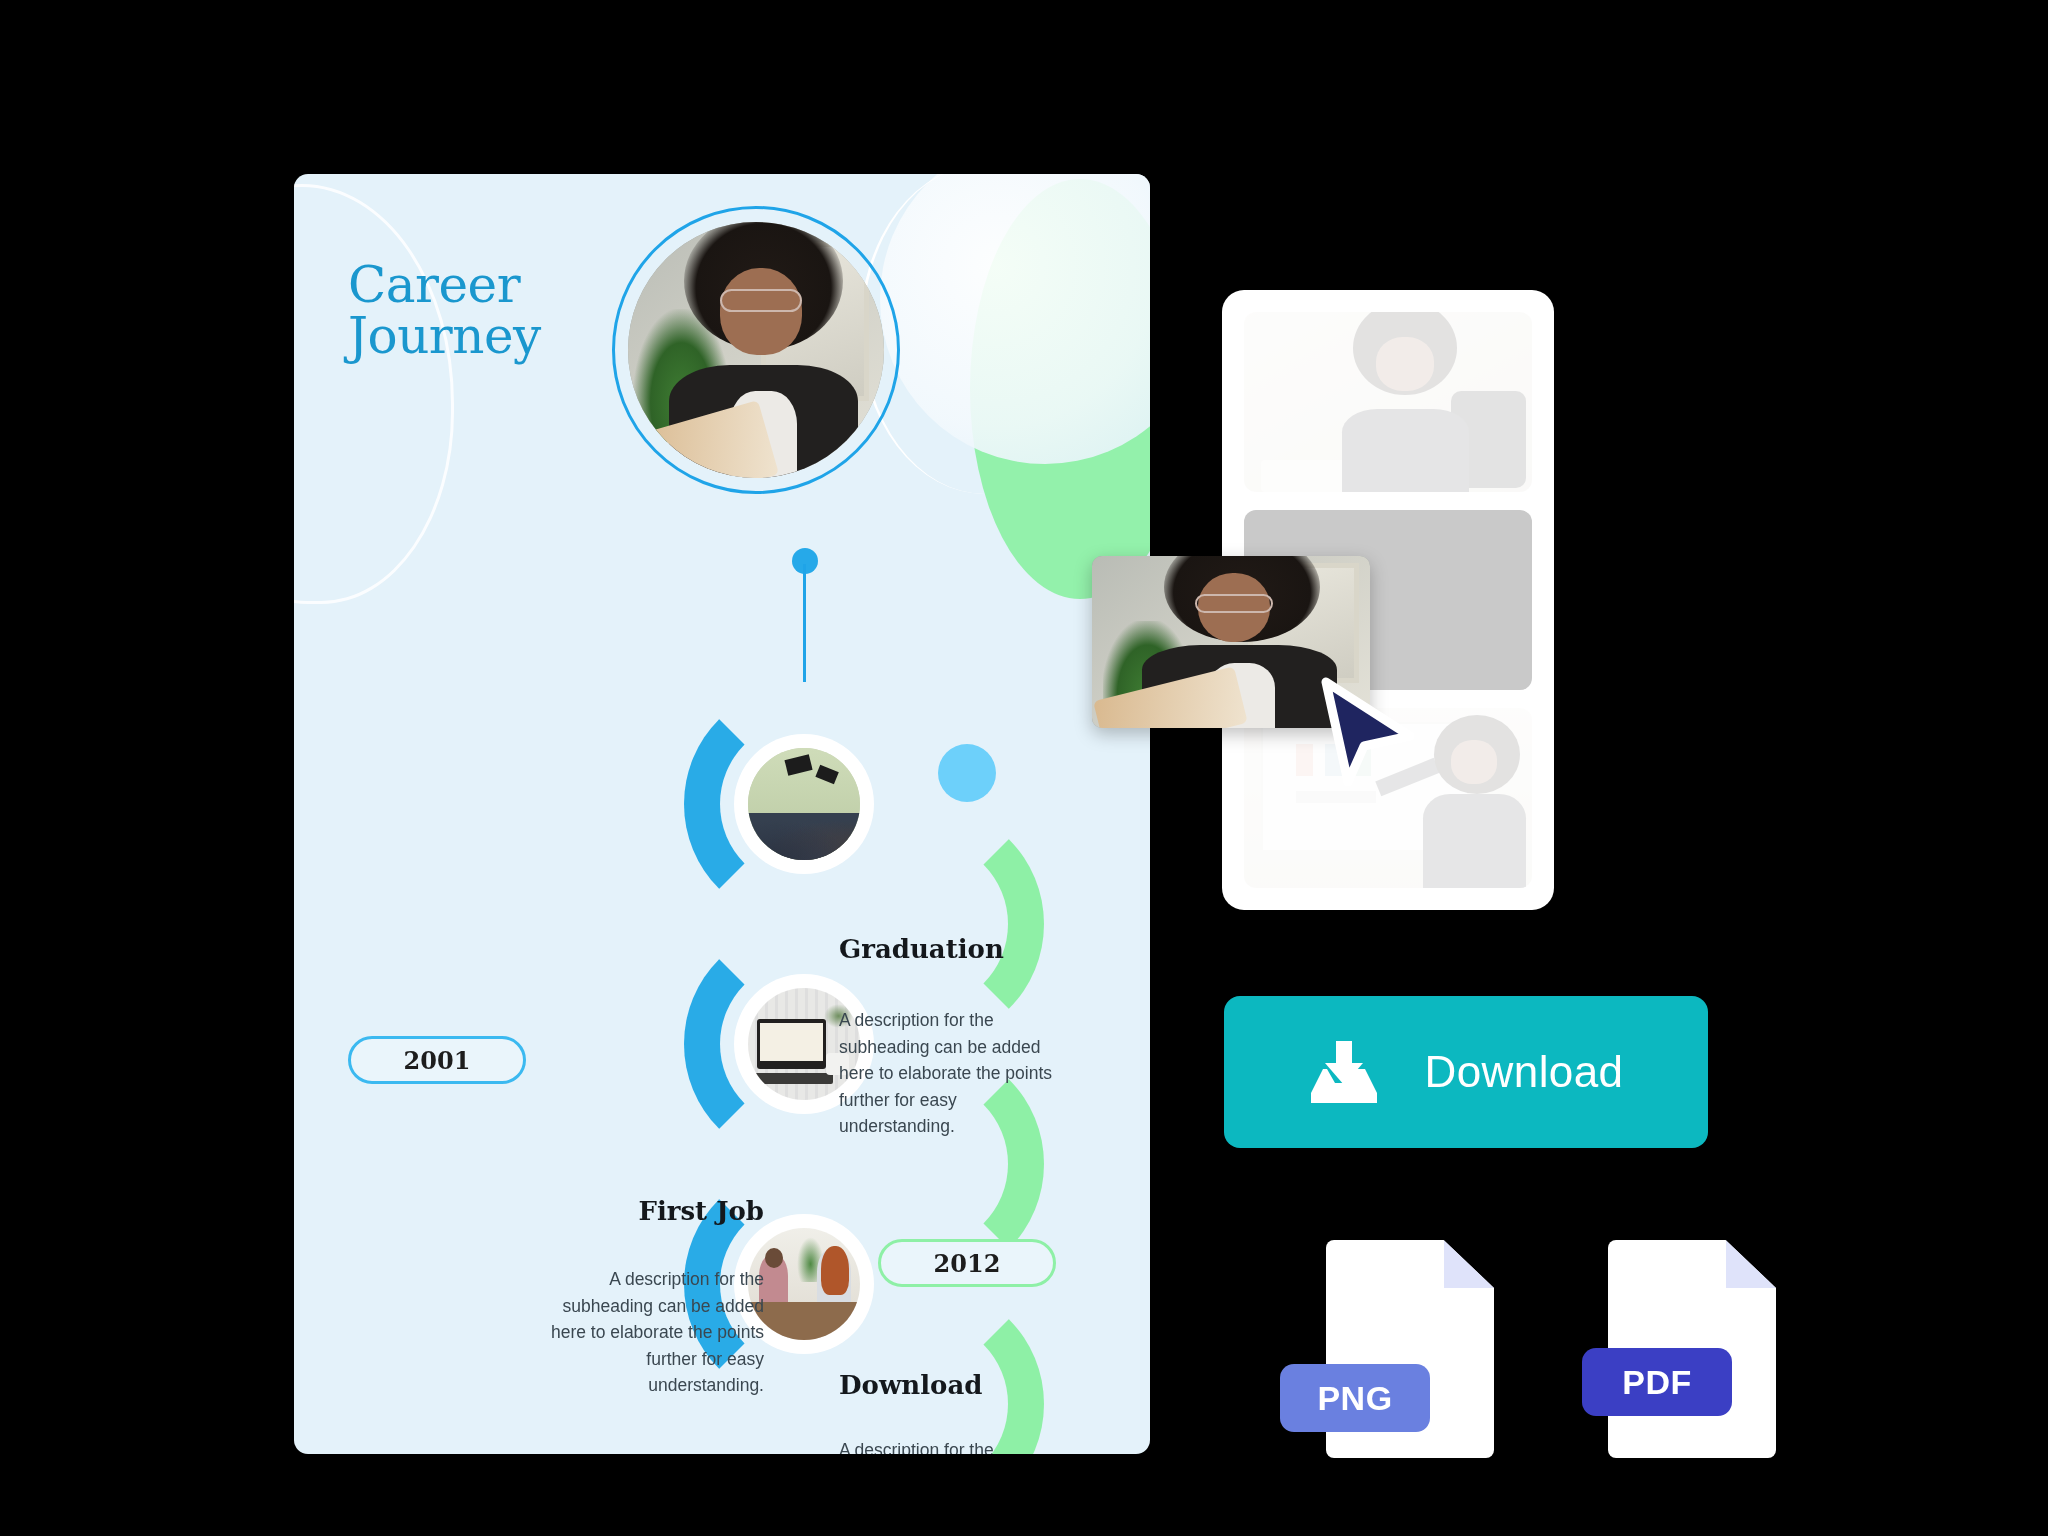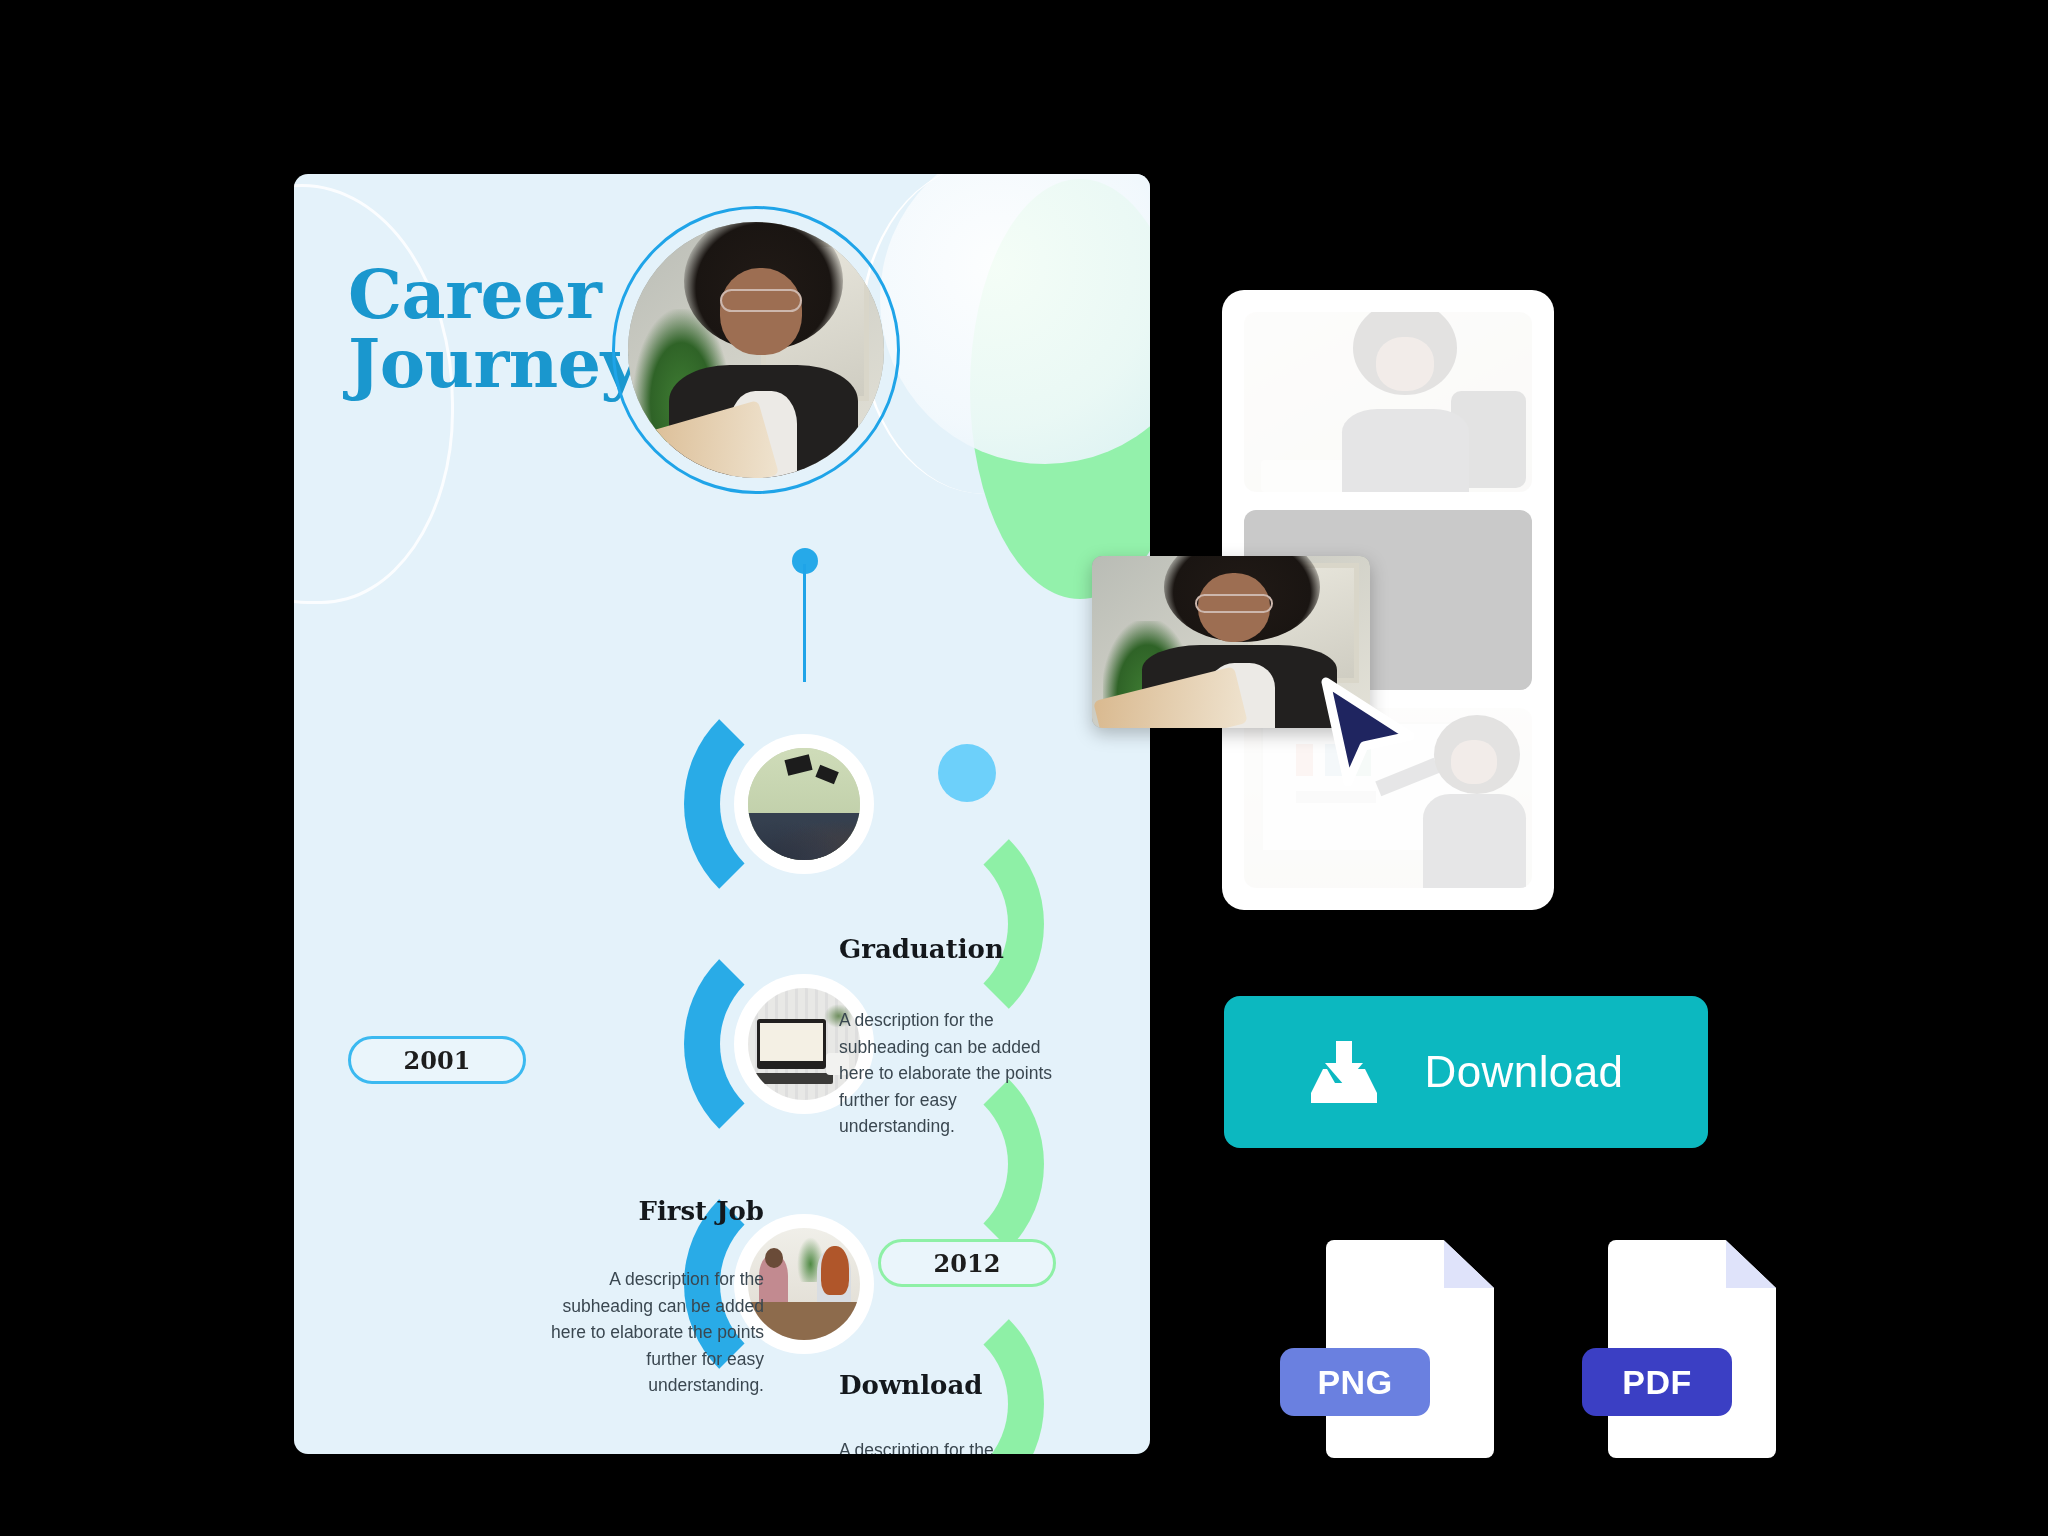--- a/index.html
+++ b/index.html
@@ -42,21 +42,21 @@
     position: absolute; right: -40px; top: 5px;
     width: 220px; height: 420px;
     background: #8ef0a6; border-radius: 50%;
     opacity: .95;
   }
 
   .title {
     position: absolute; left: 54px; top: 86px;
     width: 330px;
     font-family: "DejaVu Serif", "Liberation Serif", serif;
-    font-weight: 700; font-size: 68px; line-height: 1.02;
+    font-weight: 400; font-size: 50px; line-height: 1.02;
     color: #1a97ce;
     letter-spacing: -0.5px;
   }
   .intro {
     position: absolute; left: 54px; top: 296px;
     width: 420px;
     font-size: 17.5px; line-height: 1.52; color: #3a4750;
   }
 
   
@@ -410,21 +410,21 @@
         <path d="M16 22 L54 22 L35 44 Z" fill="#ffffff"></path>
         <path d="M14 28 L2 52 L2 62 L68 62 L68 52 L56 28 L44 28 L36 42 L26 42 L18 28 Z" fill="#ffffff"></path>
       </svg>
     </span>
     <span class="dl-label">Download</span>
   </div>
 
   <div class="file" style="left:1326px; top:1240px;">
     <div class="file-sheet"></div>
     <div class="file-fold"></div>
-    <div class="file-tag" style="background:#6a80e0;">PNG</div>
+    <div class="file-tag" style="background:#6a80e0;margin-top:16px;">PNG</div>
   </div>
 
   <div class="file" style="left:1608px; top:1240px;">
     <div class="file-sheet"></div>
     <div class="file-fold"></div>
     <div class="file-tag" style="background:#3b3fc4;margin-left:20px;">PDF</div>
   </div>
 
 </div>
 

